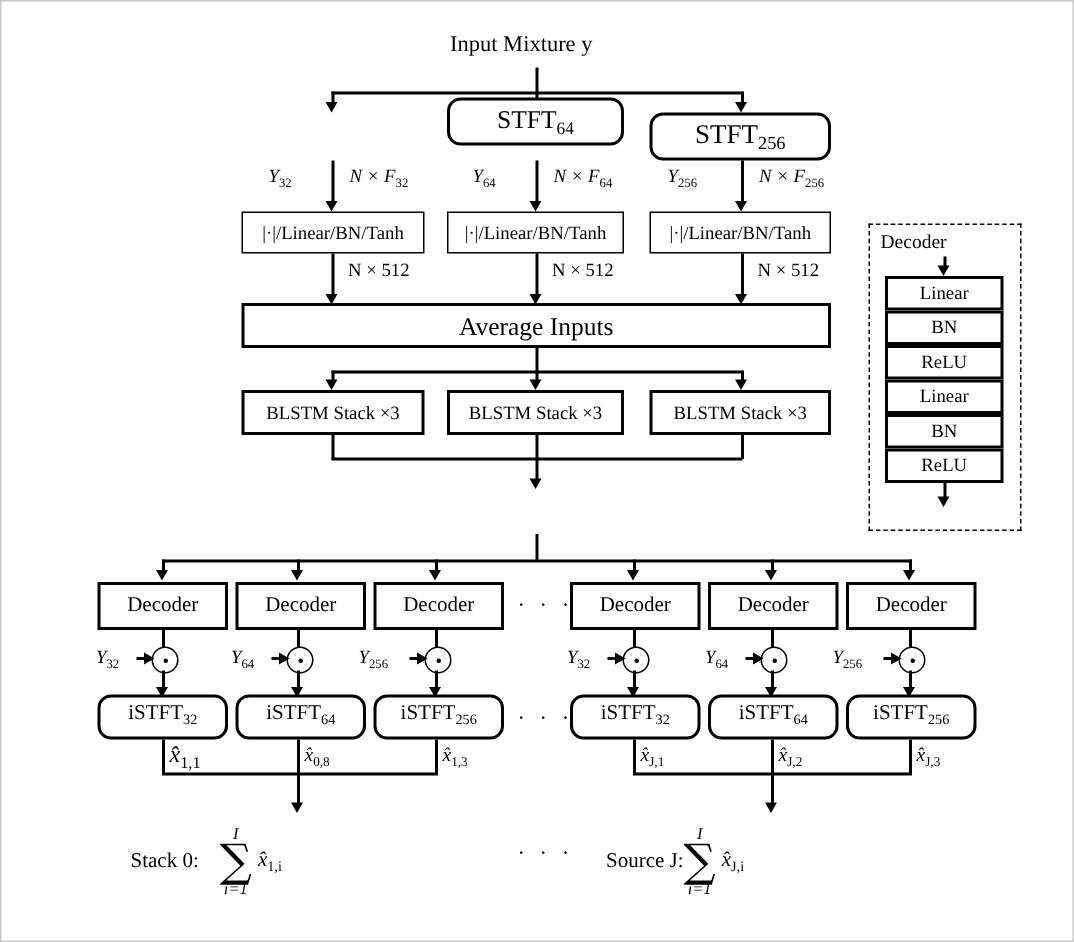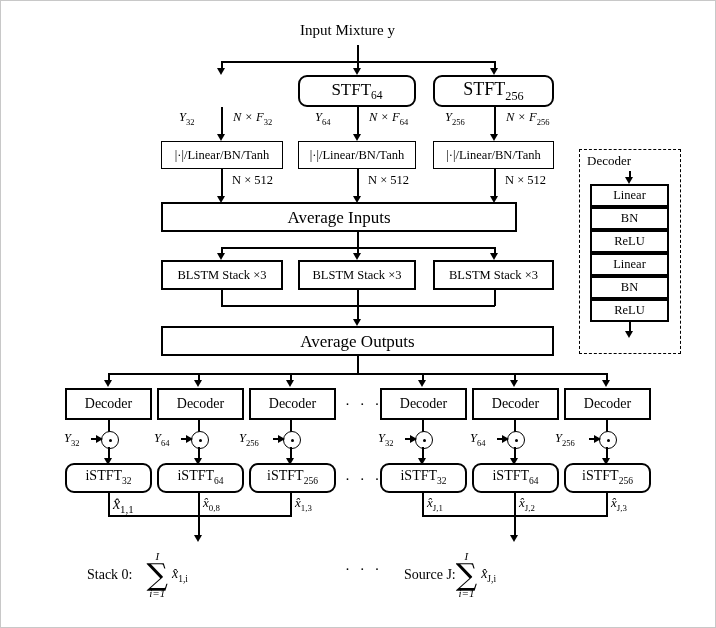--- a/index.html
+++ b/index.html
@@ -44,21 +44,21 @@
   </div>
   <div class="ln vl" style="left:356px;top:44px;height:18px;"></div>
   <div class="ln hl" style="left:220px;top:60px;width:274px;"></div>
   <div class="ln vl" style="left:220px;top:60px;height:9px;"></div>
   <div class="ln vl" style="left:356px;top:60px;height:9px;"></div>
   <div class="ln vl" style="left:493px;top:60px;height:9px;"></div>
   <div class="arrow" style="left:216px;top:67px;"></div>
   <div class="arrow" style="left:352px;top:67px;"></div>
   <div class="arrow" style="left:489px;top:67px;"></div>
 
-  <div class="node round" style="left:297px;top:74px;width:118px;height:32px;font-size:17px;">
+  <div class="node round" style="left:297px;top:64px;width:118px;height:32px;font-size:17px;">
     <span><span>STFT</span><sub>64</sub></span>
   </div>
   <div class="node round" style="left:432px;top:74px;width:121px;height:32px;font-size:18px;">
     <span><span>STFT</span><sub>256</sub></span>
   </div>
 
   <div class="ln vl" style="left:220px;top:106px;height:29px;"></div>
   <div class="arrow" style="left:216px;top:133px;"></div>
   <div class="ln vl" style="left:356px;top:106px;height:29px;"></div>
   <div class="arrow" style="left:352px;top:133px;"></div>
@@ -104,21 +104,21 @@
   <div class="lbl" style="left:231px;top:173px;font-size:12.5px;">
     <span>N × 512</span>
   </div>
   <div class="lbl" style="left:367px;top:173px;font-size:12.5px;">
     <span>N × 512</span>
   </div>
   <div class="lbl" style="left:504px;top:173px;font-size:12.5px;">
     <span>N × 512</span>
   </div>
 
-  <div class="node" style="left:160px;top:201px;width:356px;height:30px;font-size:17px;">
+  <div class="node" style="left:160px;top:201px;width:393px;height:30px;font-size:17px;">
     <span>Average Inputs</span>
   </div>
 
   <div class="ln vl" style="left:356px;top:231px;height:16px;"></div>
   <div class="ln hl" style="left:220px;top:246px;width:274px;"></div>
   <div class="ln vl" style="left:220px;top:246px;height:8px;"></div>
   <div class="ln vl" style="left:356px;top:246px;height:8px;"></div>
   <div class="ln vl" style="left:493px;top:246px;height:8px;"></div>
   <div class="arrow" style="left:216px;top:252px;"></div>
   <div class="arrow" style="left:352px;top:252px;"></div>
@@ -133,23 +133,20 @@
   <div class="node" style="left:432px;top:259px;width:121px;height:30px;font-size:12.5px;">
     <span>BLSTM Stack ×3</span>
   </div>
 
   <div class="ln vl" style="left:220px;top:289px;height:16px;"></div>
   <div class="ln vl" style="left:493px;top:289px;height:16px;"></div>
   <div class="ln hl" style="left:220px;top:304px;width:274px;"></div>
   <div class="ln vl" style="left:356px;top:289px;height:32px;"></div>
   <div class="arrow" style="left:352px;top:318px;"></div>
 
-  <div class="node" style="left:160px;top:325px;width:393px;height:30px;font-size:17px;">
-    <span>Average Outputs</span>
-  </div>
 
   <div class="ln vl" style="left:356px;top:355px;height:18px;"></div>
   <div class="ln hl" style="left:107px;top:372px;width:500px;"></div>
   <div class="ln vl" style="left:107px;top:372px;height:9px;"></div>
   <div class="ln vl" style="left:197px;top:372px;height:9px;"></div>
   <div class="ln vl" style="left:289px;top:372px;height:9px;"></div>
   <div class="ln vl" style="left:421px;top:372px;height:9px;"></div>
   <div class="ln vl" style="left:513px;top:372px;height:9px;"></div>
   <div class="ln vl" style="left:605px;top:372px;height:9px;"></div>
   <div class="arrow" style="left:103px;top:379px;"></div>

